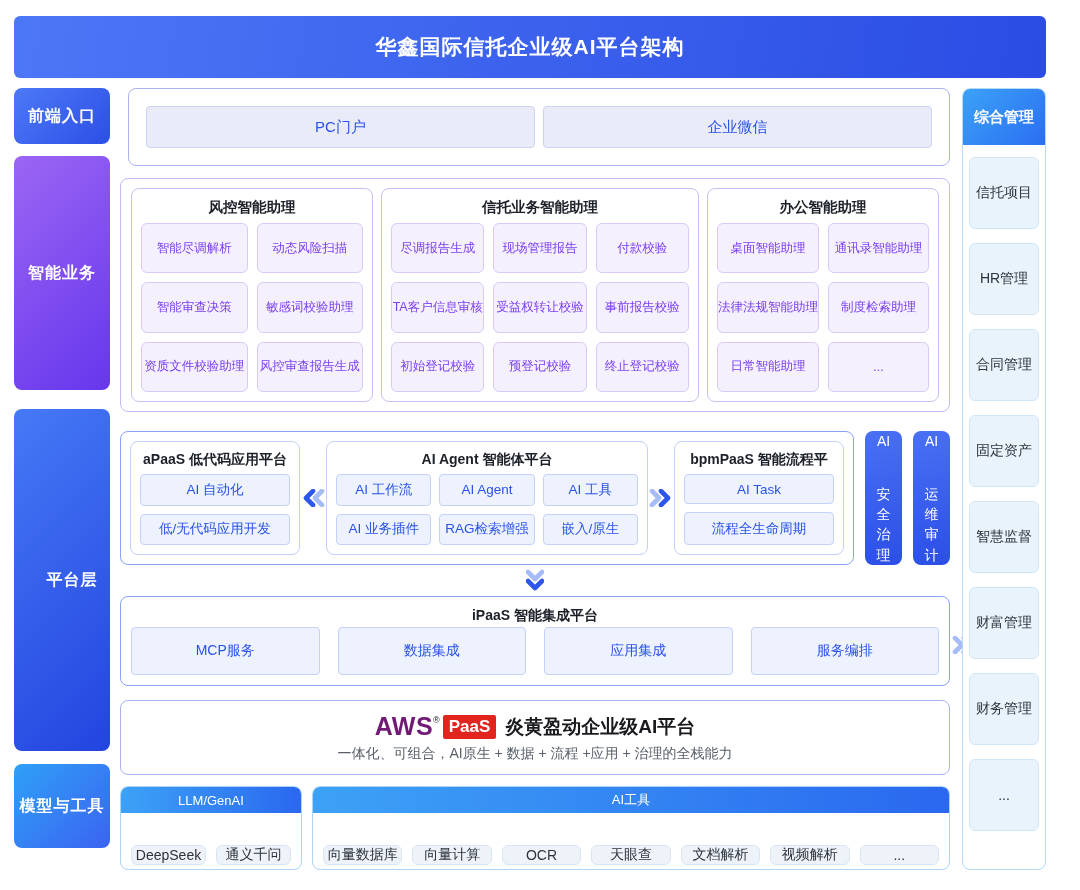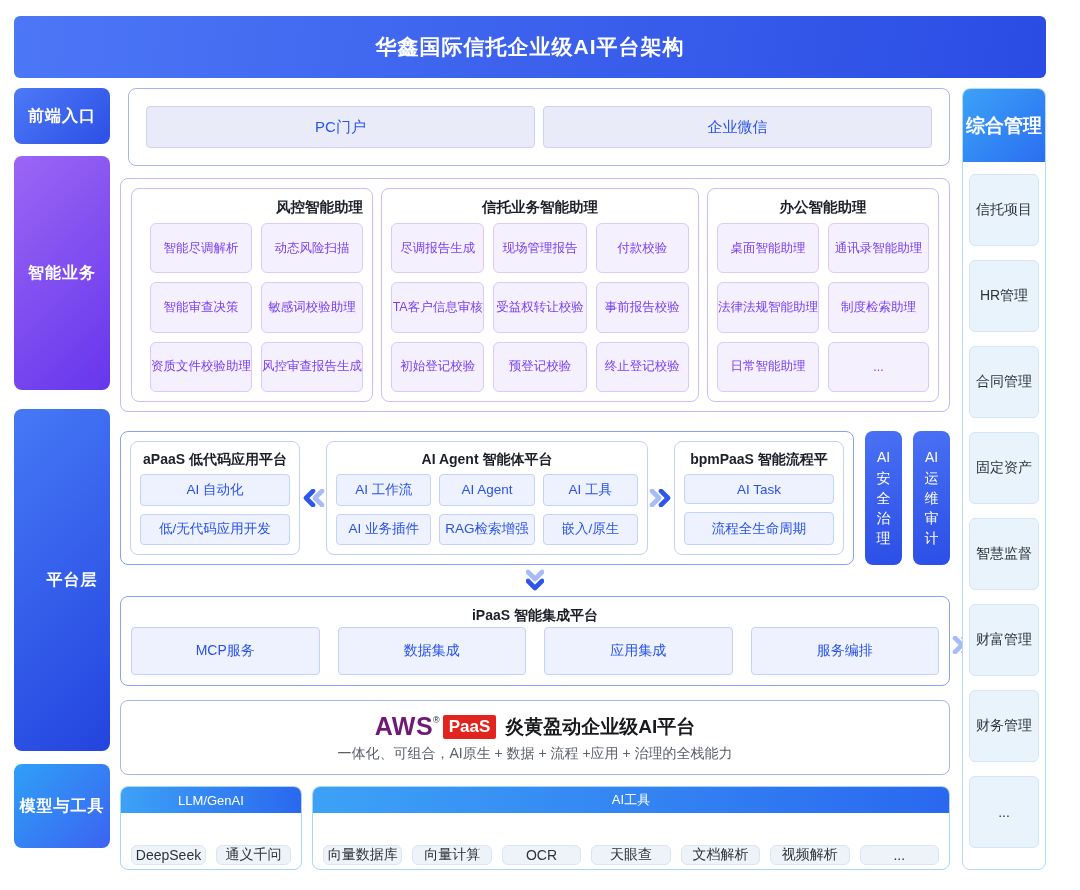--- a/index.html
+++ b/index.html
@@ -25,40 +25,40 @@
   
   .main-col { position:absolute; left:120px; top:88px; width:830px; }
   .panel { background:#fff; border:1px solid #a9b3ee; border-radius:8px; }
 
   .frontend-row { height:78px; display:flex; gap:8px; padding:17px; margin-bottom:12px;margin-left:8px; }
   .chip-lav { flex:1; background:#e9ecf8; border:1px solid #ccd3f1; border-radius:4px;
     display:flex; align-items:center; justify-content:center; color:#2b53e9; font-size:15px; }
 
   .business-row { height:234px; border-color:#c9b7f5; display:flex; gap:8px; padding:9px 10px; margin-bottom:19px; }
   .group { border:1px solid #cfbdf7; border-radius:8px; padding:6px 9px 9px; display:flex; flex-direction:column; background:#fff; }
-  .g0 { flex:0 0 242px;align-items:flex-end; } .g1 { flex:1; } .g2 { flex:0 0 232px; }
+  .g0 { flex:0 0 242px; } .g1 { flex:1; } .g2 { flex:0 0 232px; }
   .group-title { text-align:center; font-weight:bold; font-size:14.5px; color:#1c2028; height:24px; line-height:24px; margin-bottom:4px; }
   .group-grid { flex:1; display:grid; gap:9px; }
   .cols2 { grid-template-columns:1fr 1fr; } .cols3 { grid-template-columns:1fr 1fr 1fr; }
   .chip-purple { background:#f5f0fe; border:1px solid #dacaf9; border-radius:6px;
     display:flex; align-items:center; justify-content:center; color:#7a3ff1; font-size:12.5px; white-space:nowrap; }
 
   .platform-a-wrap { display:flex; gap:11px; height:134px; margin-bottom:0; }
   .platform-a { flex:1; border-color:#8aa3f3; display:flex; align-items:stretch; padding:9px; }
   .pbox { border:1px solid #c3d0fa; border-radius:8px; padding:6px 9px 9px; display:flex; flex-direction:column; background:#fff; }
   .pbox-title { text-align:center; font-weight:bold; font-size:14px; color:#1c2028; height:22px; line-height:22px; margin-bottom:4px; }
   .pbox-apaas,.pbox-bpm { flex:0 0 170px; }
   .pbox-agent { flex:1; }
   .pgrid1 { flex:1; display:grid; grid-template-columns:1fr; gap:8px; }
   .pgrid3 { flex:1; display:grid; grid-template-columns:1fr 1fr 1fr; gap:8px; }
   .chip-blue { background:#edf2fe; border:1px solid #c3d2fa; border-radius:4px;
     display:flex; align-items:center; justify-content:center; color:#2a52e9; font-size:13.5px; white-space:nowrap; }
   .chev-slot { width:26px; display:flex; align-items:center; justify-content:center; }
   .pill { flex:0 0 37px; border-radius:8px; background:linear-gradient(160deg,#4a71f4,#2b4ee6);
-    color:#fff; font-size:14px; display:flex; flex-direction:column; align-items:center; justify-content:center; }
+    color:#fff; font-size:14px; display:flex; flex-direction:column; align-items:center; justify-content:space-between; }
   .pill-prefix { line-height:1.45; }
   .pill-chars { width:15px; word-break:break-all; line-height:1.45; text-align:center; }
 
   .chev-down-row { height:31px; display:flex; align-items:center; justify-content:center; }
 
   .ipaas-row { position:relative; height:90px; border-color:#8aa3f3; padding:6px 10px 10px; display:flex; flex-direction:column; }
   .ipaas-title { text-align:center; font-weight:bold; font-size:14px; color:#1c2028; height:24px; line-height:24px; }
   .ipaas-grid { flex:1; display:grid; grid-template-columns:repeat(4,1fr); gap:18px; }
   .ipaas-grid .chip-blue { font-size:14px; }
   .ipaas-chev { position:absolute; right:-27px; top:54%; transform:translateY(-50%); }
@@ -77,22 +77,22 @@
   .llm-panel { flex:0 0 182px; } .tools-panel { flex:1; }
   .tool-header { height:26px; flex:0 0 26px; background:linear-gradient(90deg,#3da2f6,#2a68ef);
     color:#fff; font-size:13px; display:flex; align-items:center; justify-content:center; }
   .tool-body { flex:1; display:flex; gap:10px; padding:8px 10px 10px; }
   .chip-gray { flex:1; background:#eef3fa; border:1px solid #d9e5f2; border-radius:6px;
     display:flex; align-items:center; justify-content:center; color:#2e333b; font-size:14px; white-space:nowrap; }
 
   
   .right-rail { position:absolute; left:962px; top:88px; width:84px; height:782px;
     border:1px solid #b5dbf9; border-radius:8px; background:#fff; }
-  .rr-header { height:73px; background:linear-gradient(135deg,#3ba2f7,#2b6ef2); border-radius:7px 7px 0 0;
-    color:#fff; font-weight:bold; font-size:19px; display:flex; align-items:center; justify-content:center; }
+  .rr-header { height:56px; background:linear-gradient(135deg,#3ba2f7,#2b6ef2); border-radius:7px 7px 0 0;
+    color:#fff; font-weight:bold; font-size:15px; display:flex; align-items:center; justify-content:center; }
   .rr-items { padding:12px 6px; display:flex; flex-direction:column; gap:14px; }
   .rr-item { height:72px; background:#e9f3fc; border:1px solid #d2e7f8; border-radius:6px;
     display:flex; align-items:center; justify-content:center; color:#2e333b; font-size:14px; }
 
   
   .chev path { fill:none; stroke-width:4.6; stroke-linecap:round; stroke-linejoin:round; }
   .chev .lt { stroke:#a6bcf8; } .chev .dk { stroke:#2e56ea; }
 </style>
 </head>
 <body>

